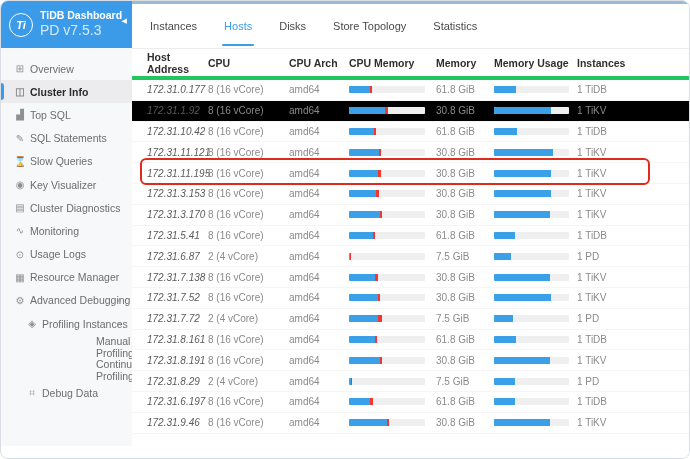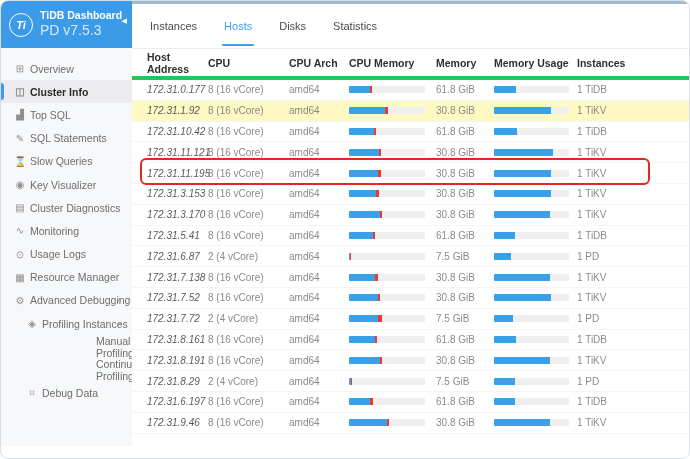--- a/index.html
+++ b/index.html
@@ -37,21 +37,21 @@
   .tab{font-size:11px;color:#4a4a4a;position:relative;cursor:pointer;padding:14px 2px;}
   .tab.active{color:#3aa0e8;}
   .tab.active::after{content:'';position:absolute;left:0;right:0;bottom:0;height:2px;
           background:#3aa0e8;border-radius:2px;}
 
   .grid-row{display:grid;grid-template-columns:61px 81px 60px 87px 58px 83px 1fr;
             padding-left:15px;align-items:center;box-sizing:border-box;}
   .thead{height:31px;border-bottom:4px solid #22c55e;font-size:10.5px;font-weight:bold;color:#2f2f2f;}
   .trow{height:20.8px;border-bottom:1px solid #f5f5f5;font-size:10px;color:#8a8a8a;}
   .trow .host{color:#5a5a5a;font-style:italic;}
-  .trow.hovered{background:#fef9c3;}
+  .trow.hovered{background:#000000;}
 
   .bar{width:76px;height:7px;background:#efefef;border-radius:1px;display:flex;overflow:hidden;}
   .bar .fill{background:#3aa0e8;height:100%;}
   .bar .peak{background:#f5362d;height:100%;}
   .membar{width:75px;}
 
   .annotation{position:absolute;left:139px;top:157px;width:506px;height:23px;
       border:2px solid #df2b1e;border-radius:6px;pointer-events:none;}
 </style>
 </head>
@@ -146,20 +146,21 @@
   </div>
       </div>
   </div>
 
   <div class="main">
     <div class="topstrip"></div>
     <div class="tabbar">
         <div class="tab">Instances</div>
         <div class="tab active">Hosts</div>
         <div class="tab">Disks</div>
+        <div class="tab">Store Topology</div>
         <div class="tab">Statistics</div>
       </div>
     <div class="grid-row thead">
         <div>Host Address</div>
         <div>CPU</div>
         <div>CPU Arch</div>
         <div>CPU Memory</div>
         <div>Memory</div>
         <div>Memory Usage</div>
         <div>Instances</div>

